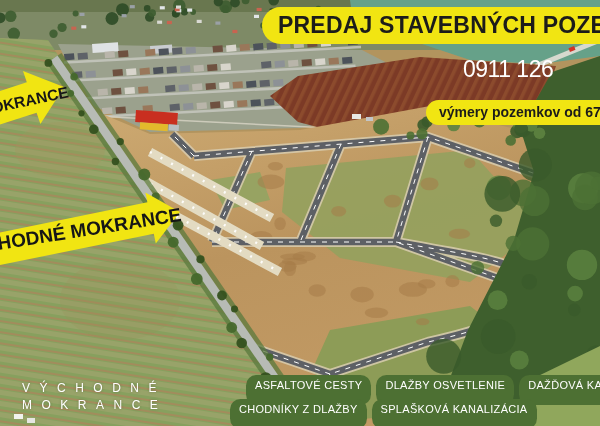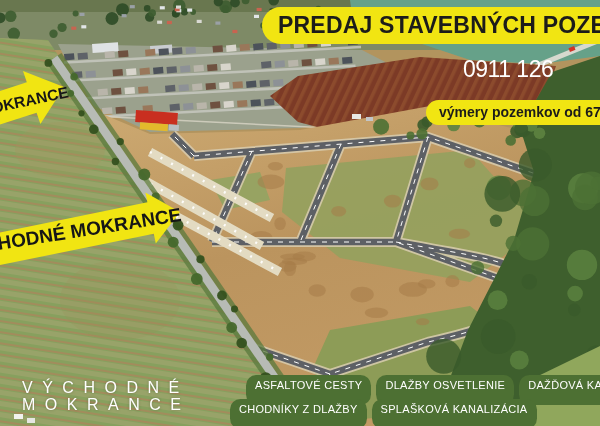--- a/index.html
+++ b/index.html
@@ -26,21 +26,21 @@
   
   .badge{
     left:426px;top:100px;height:25px;line-height:25px;
     background:var(--accent-yellow,#f1e512);border-radius:12.5px;
     padding:0 13px;font-size:14px;font-weight:700;
     color:var(--text-dark,#1c1c1a);min-width:200px;
   }
   
   .loc{
     left:22px;top:380px;color:var(--text-white,#fff);
-    font-size:16px;letter-spacing:9.5px;line-height:16.5px;font-weight:400;
+    font-size:12px;letter-spacing:9.5px;line-height:16.5px;font-weight:400;
     text-shadow:0 0 3px rgba(0,0,0,.25);
   }
   
   .pill-row{position:absolute;display:flex;gap:5px;white-space:nowrap;}
   .row1{left:246px;top:375px;}
   .row2{left:230px;top:399px;}
   .pill{
     background:var(--pill-green,#4d7033);color:var(--text-white,#fff);
     height:30px;line-height:21px;border-radius:10.5px;padding:0 9px;
     font-size:11px;letter-spacing:.3px;font-weight:400;

